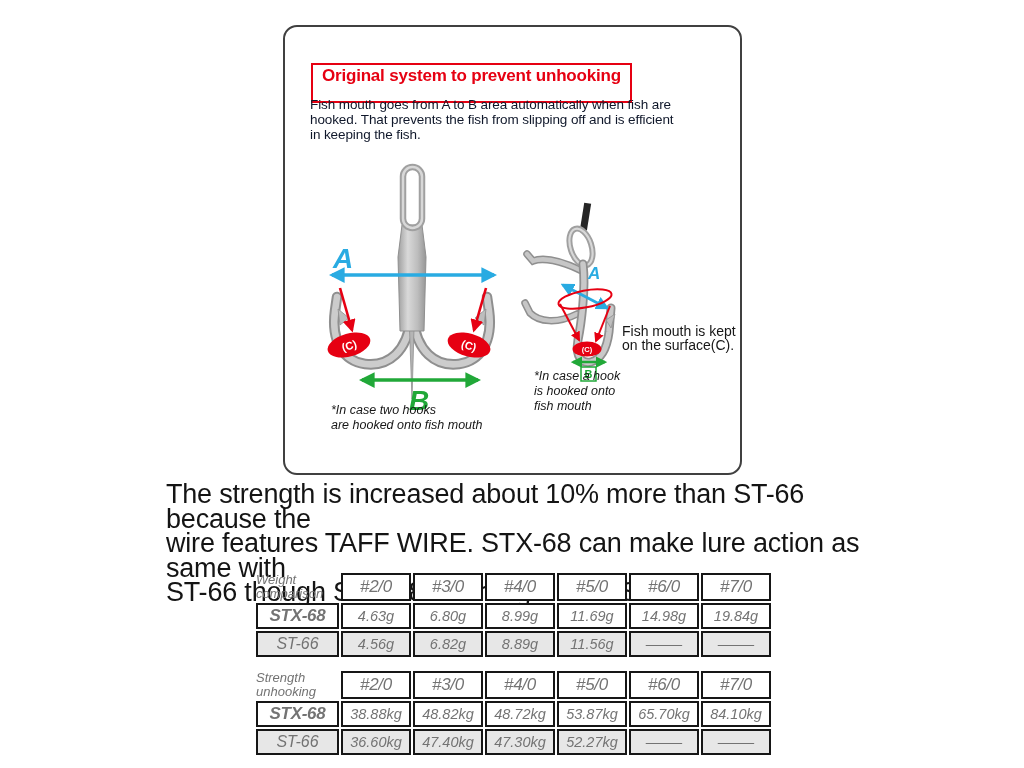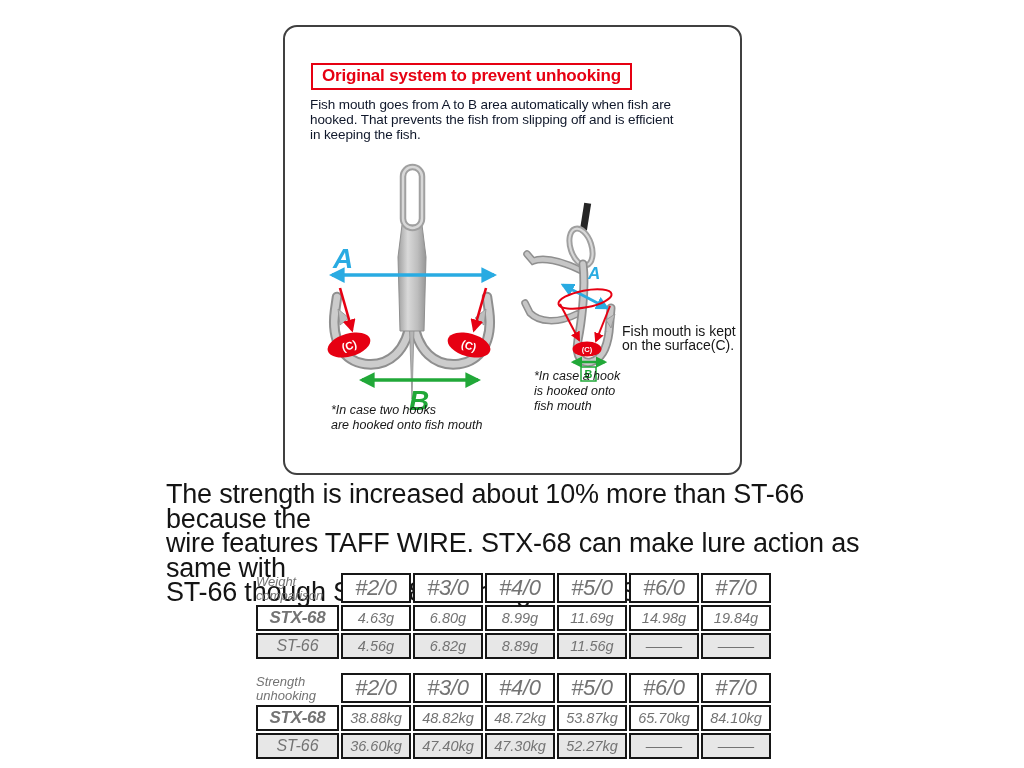--- a/index.html
+++ b/index.html
@@ -8,21 +8,21 @@
     font-family:"Liberation Sans",sans-serif;color:#111;
   }
   
   .diagram-box{
     position:absolute;left:283px;top:25px;width:455px;height:446px;
     border:2px solid #404040;border-radius:14px;background:#fff;
   }
   .title-box{
     position:absolute;left:26px;top:36px;display:inline-block;
     border:2px solid #e60012;color:#e60012;font-weight:bold;
-    font-size:17px;line-height:19px;padding:1px 9px 3px 9px;letter-spacing:-0.2px;
+    font-size:17px;line-height:19px;padding:1px 9px 16px 9px;letter-spacing:-0.2px;
     white-space:nowrap;background:#fff;
   }
   .box-desc{
     position:absolute;left:25px;top:70px;width:424px;
     font-size:13.5px;line-height:15px;letter-spacing:-0.1px;color:#0f172a;
     white-space:pre-line;
   }
   .diagram-svg{position:absolute;left:0;top:0;width:455px;height:446px;}
   .caption{
     position:absolute;font-style:italic;font-size:12.5px;line-height:15px;
@@ -46,21 +46,21 @@
   table.cmp + table.cmp{margin-top:10px;}
   table.cmp td{
     border:2px solid #161616;background:#fff;text-align:center;vertical-align:middle;
     height:22px;padding:0 1px;font-size:14.5px;color:#737373;font-style:italic;
   }
   table.cmp td.lbl{
     border:none;background:transparent;text-align:left;vertical-align:bottom;
     font-size:13px;line-height:13.5px;white-space:pre-line;
     width:80px;padding:0 3px 1px 0;
   }
-  table.cmp td.hdr{font-size:22px;width:64px;letter-spacing:-0.3px;}
+  table.cmp td.hdr{font-size:17px;width:64px;letter-spacing:-0.3px;}
   table.cmp td.rowh{font-size:16px;}
   table.cmp tr.boldrow td.rowh{font-weight:bold;font-size:17px;letter-spacing:-0.3px;}
   table.cmp tr.gray td{background:#e7e7e7;}
   .dash{display:inline-block;transform:scaleX(2.6);font-size:14px;line-height:14px;}
   
   .svg-label{font-family:"Liberation Sans",sans-serif;}
 </style>
 </head>
 <body>
 

